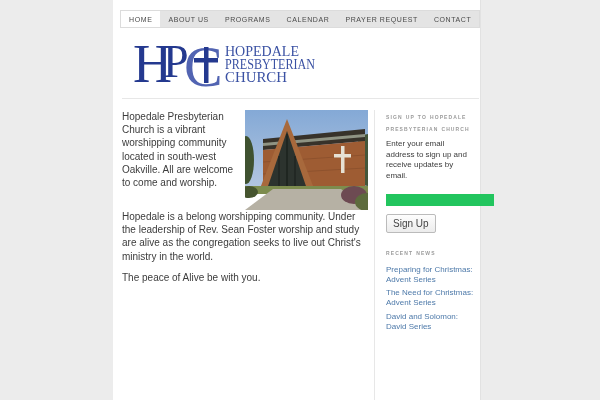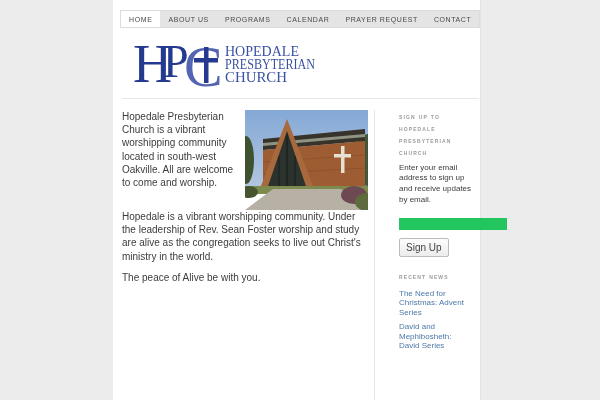--- a/index.html
+++ b/index.html
@@ -59,21 +59,21 @@
     font-size:10px;
     line-height:1.32;
     margin-bottom:8px;
     color:#3c3c3c;
   }
   .photo-frame { width:126px; height:100px; overflow:hidden; }
   
   .sidebar {
     width:100px;
     border-left:1px solid #e7e7e7;
-    padding-left:24px;
+    padding-left:11px;
     padding-top:1px;
   }
   .side-heading {
     font-size:7px;
     font-variant:small-caps;
     text-transform:lowercase;
     letter-spacing:1.1px;
     color:#9b9b9b;
     line-height:1.7;
     font-weight:bold;
@@ -191,38 +191,41 @@
             <rect x="0" y="76" width="126" height="8" fill="#7d8c4e"></rect>
 
             <polygon points="0,100 28,79 96,79 126,100 0,100" fill="#b6b1a4"></polygon>
 
             <ellipse cx="109" cy="85" rx="13" ry="9" fill="#6d4a52"></ellipse>
             <ellipse cx="122" cy="92" rx="12" ry="9" fill="#5d6b3d"></ellipse>
             <ellipse cx="4" cy="82" rx="9" ry="6" fill="#46552f"></ellipse>
           </svg>
         </div>
       </div>
-      <p>Hopedale is a vibrant worshipping community. Under the leadership of Rev. Sean Foster worship and study are alive as the congregation seeks to live out Christ's ministry in the world.</p>
+      <p>Hopedale is a belong worshipping community. Under the leadership of Rev. Sean Foster worship and study are alive as the congregation seeks to live out Christ's ministry in the world.</p>
       <p>The peace of Alive be with you.</p>
     </div>
 
     <div class="sidebar">
       <div class="side-heading">Sign Up to Hopedale Presbyterian Church</div>
       <div class="signup-desc">Enter your email address to sign up and receive updates by email.</div>
       <input type="text" class="email-input" placeholder="Email Address" style="">
       <div>
         <button class="signup-btn">Sign Up</button>
       </div>
 
       <div class="side-heading news-heading">Recent News</div>
       <ul class="news-list">
         <li>
+            <a href="#">Preparing for Christmas: Advent Series</a>
+          </li>
+        <li>
             <a href="#">The Need for Christmas: Advent Series</a>
           </li>
         <li>
-            <a href="#">David and Mephibosheth: David Series</a>
+            <a href="#">David and Solomon: David Series</a>
           </li>
 
       </ul>
     </div>
 
   </div>
 </div>
 
 </body></html>

